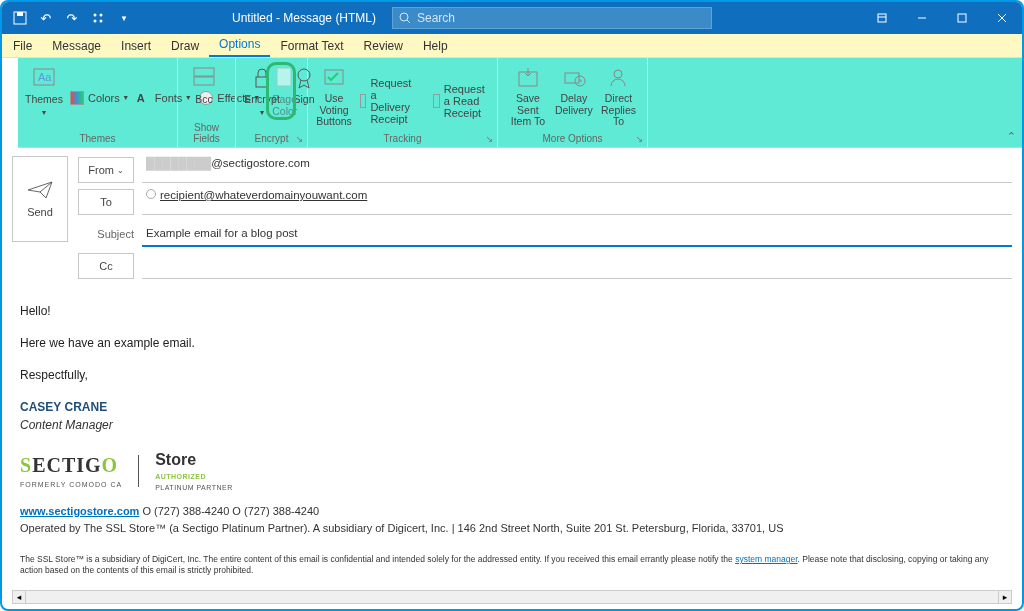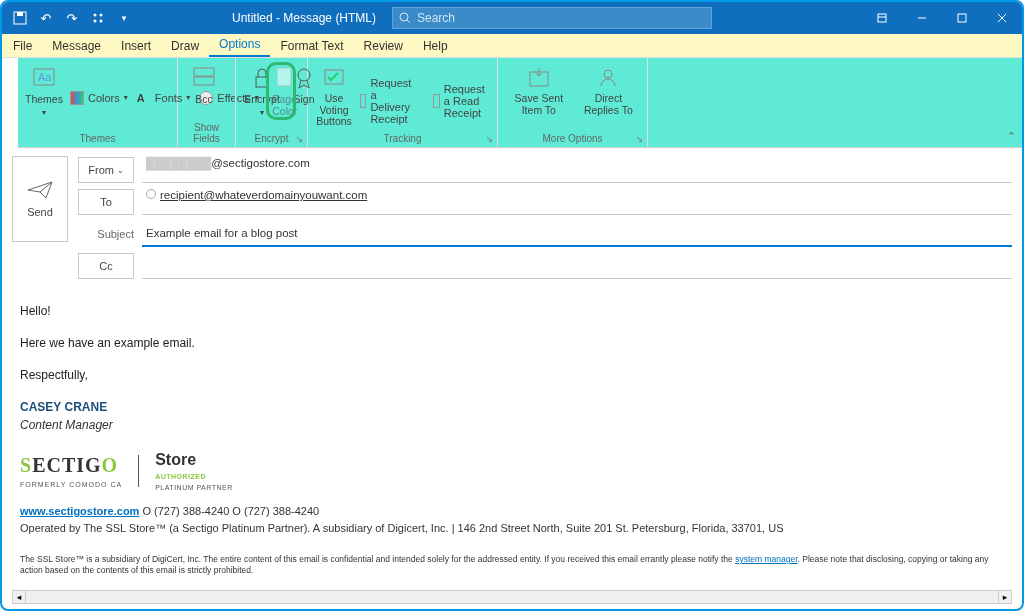--- a/index.html
+++ b/index.html
@@ -236,20 +236,28 @@
     <div class="ribbon-group-items">
       <div class="ribbon-big-btn">
         <svg viewBox="0 0 24 24">
             <rect x="3" y="6" width="18" height="14" fill="none" stroke="#888"></rect>
             <path d="M12 2 v8 M9 7 l3 3 l3-3" fill="none" stroke="#888"></path>
           </svg>
         <span style="text-align:center;line-height:1.1">Save Sent Item To</span>
       </div>
       <div class="ribbon-big-btn">
         <svg viewBox="0 0 24 24">
+            <rect x="3" y="7" width="14" height="10" fill="none" stroke="#888"></rect>
+            <circle cx="18" cy="15" r="5" fill="none" stroke="#888"></circle>
+            <path d="M18 13 v2 h2" stroke="#888" fill="none"></path>
+          </svg>
+        <span style="text-align:center;line-height:1.1">Delay Delivery</span>
+      </div>
+      <div class="ribbon-big-btn">
+        <svg viewBox="0 0 24 24">
             <circle cx="12" cy="8" r="4" fill="none" stroke="#888"></circle>
             <path d="M5 20 a7 7 0 0 1 14 0" fill="none" stroke="#888"></path>
           </svg>
         <span style="text-align:center;line-height:1.1">Direct Replies To</span>
       </div>
     </div>
     <div class="ribbon-group-label">More Options</div>
     <span class="launcher">↘</span>
   </div>
 

